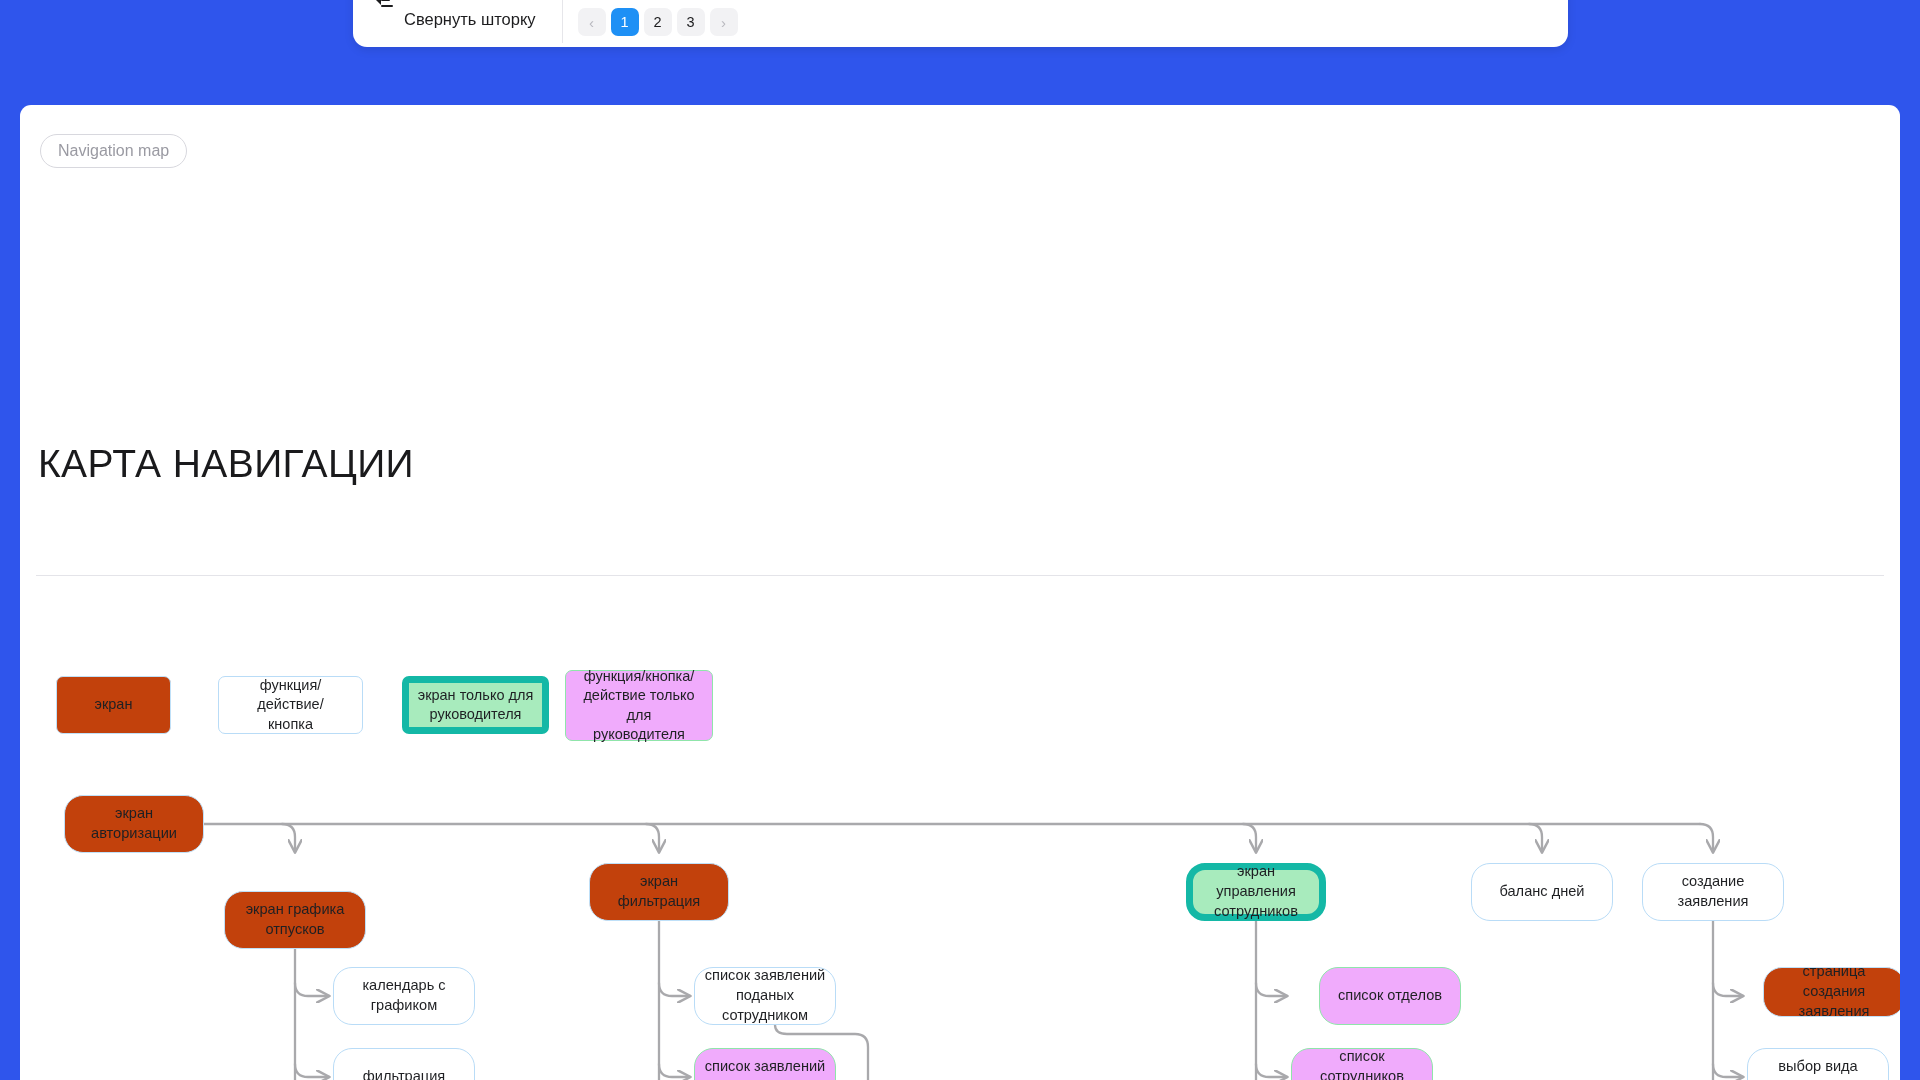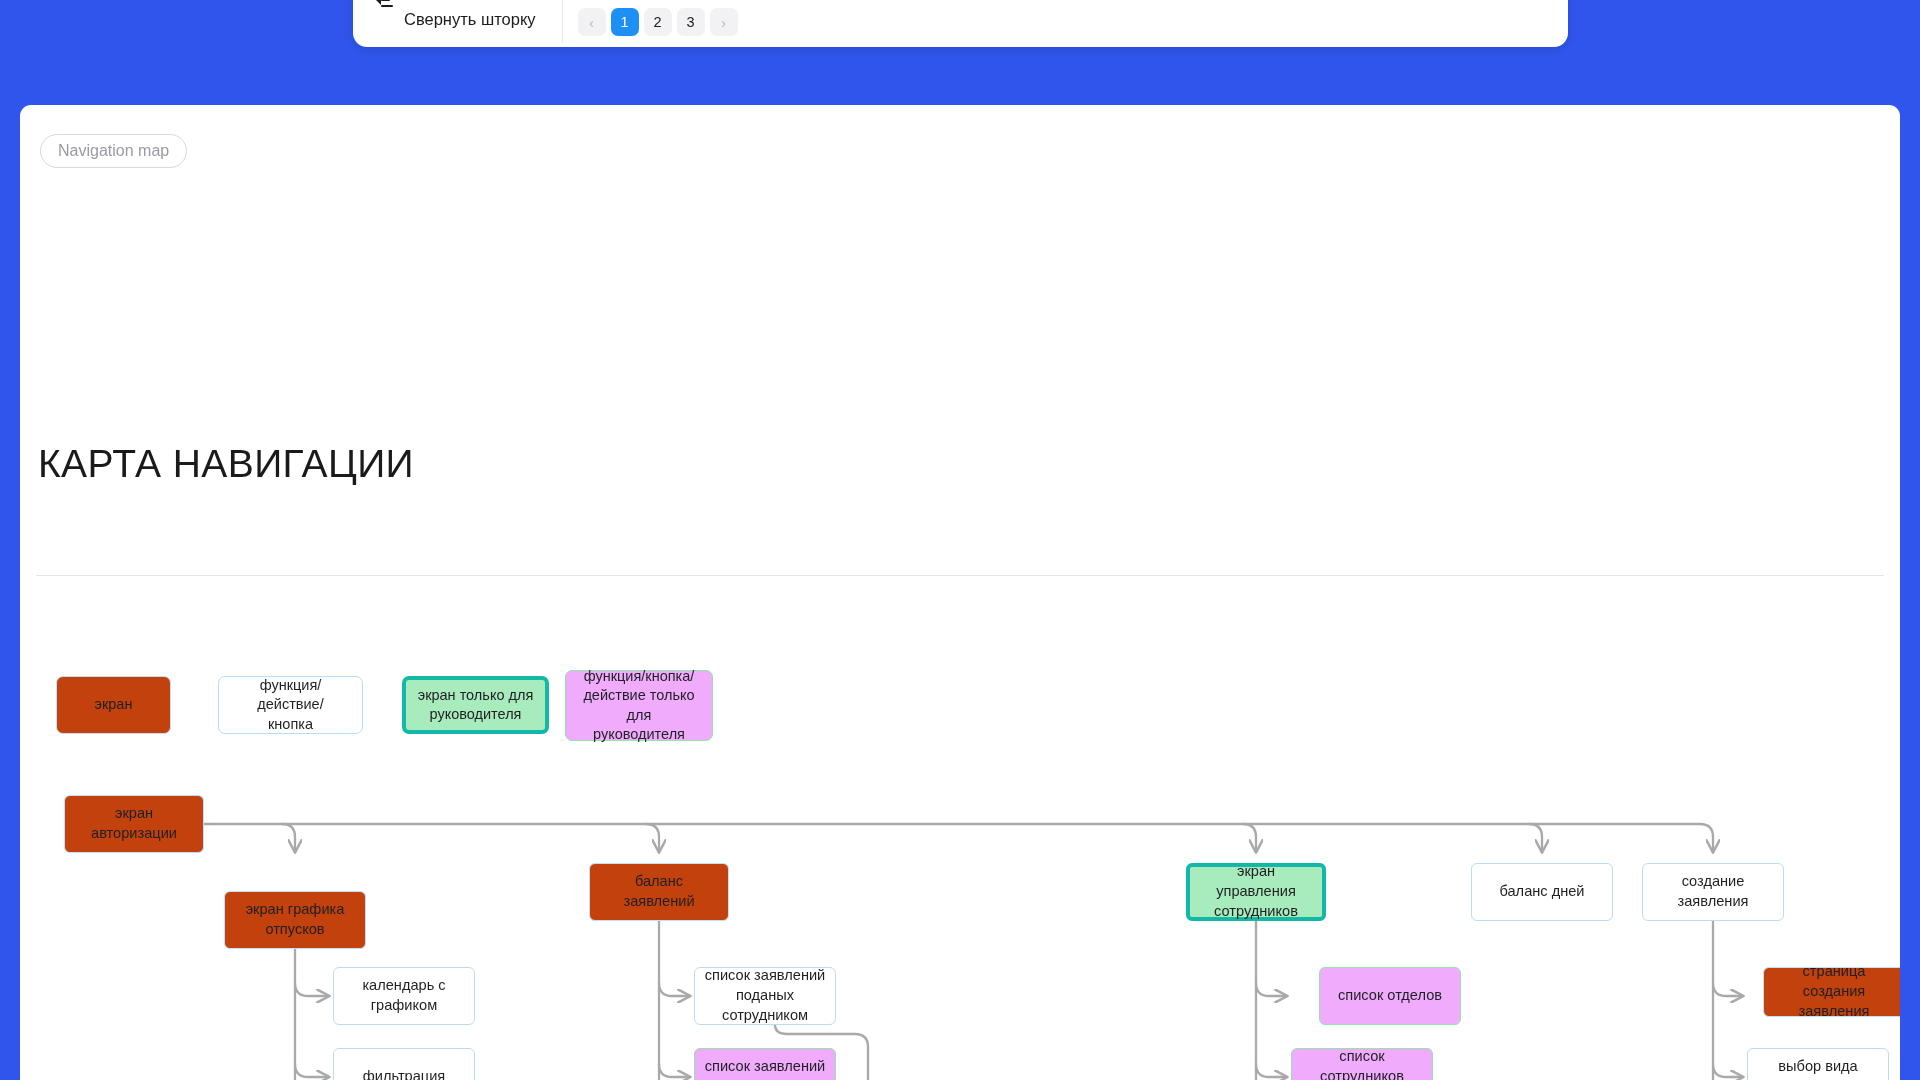--- a/index.html
+++ b/index.html
@@ -99,29 +99,29 @@
     position: absolute; border-radius: 7px;
     display: flex; align-items: center; justify-content: center;
     text-align: center; font-size: 14.5px; color: #1f2023;
     line-height: 1.33; padding: 4px 8px;
   }
 
   
   #diagram { position: absolute; left: 0; top: 0; width: 1880px; height: 1040px; }
   #wires { position: absolute; left: 0; top: 0; width: 1880px; height: 1040px; }
   .node {
-    position: absolute; border-radius: 6px;
+    position: absolute; border-radius: 19px;
     display: flex; align-items: center; justify-content: center;
     text-align: center; font-size: 14.6px; color: #1f2023;
     line-height: 1.35; padding: 3px 9px;
   }
   
   .v-screen        { background: #c2410c; border: 1px solid #bfe0f8; }
   .v-action        { background: #ffffff; border: 1.6px solid #b9dcf7; }
-  .v-screen-mgr    { background: #a8ebbd; border: 4px solid #14b8a6; }
+  .v-screen-mgr    { background: #a8ebbd; border: 7px solid #14b8a6; }
   .v-action-mgr    { background: #f0abfc; border: 1.6px solid #8fe5aa; }
 </style>
 </head>
 <body>
 
 <div id="top-strip">
   <div id="toolbar-panel">
 
     <button id="collapse-btn">
       <span class="collapse-glyph">
@@ -192,21 +192,21 @@
           <path d="M 1693 959 Q 1693 972 1706 972 H 1723" marker-end="url(#arw)"></path>
           <path d="M 1693 1040 Q 1693 1053 1706 1053 H 1723" marker-end="url(#arw)"></path>
           <path d="M 755 920 Q 755 929 767 929 H 835 Q 848 929 848 942 V 997 Q 848 1010 835 1010 H 767 Q 755 1010 755 1001"></path>
           <path d="M 755 1001 Q 755 1010 767 1010 H 835 Q 848 1010 848 1023 V 1078 Q 848 1091 835 1091 H 767 Q 755 1091 755 1082"></path>
         </g>
     </svg>
   <div class="node v-screen" style="left: 44px; top: 690px; width: 140px; height: 58px;">экран авторизации</div>
       <div class="node v-screen" style="left: 204px; top: 758px; width: 142px; height: 58px; margin-top: 28px;">экран графика<br>отпусков</div>
       <div class="node v-action" style="left: 313px; top: 862px; width: 142px; height: 58px;">календарь с<br>графиком</div>
       <div class="node v-action" style="left: 313px; top: 943px; width: 142px; height: 58px;">фильтрация</div>
-      <div class="node v-screen" style="left: 569px; top: 758px; width: 140px; height: 58px;">баланс заявлений</div>
+      <div class="node v-screen" style="left: 569px; top: 758px; width: 140px; height: 58px;">экран фильтрация</div>
       <div class="node v-action" style="left: 674px; top: 862px; width: 142px; height: 58px;">список заявлений<br>поданых сотрудником</div>
       <div class="node v-action-mgr" style="left: 674px; top: 943px; width: 142px; height: 58px;">список заявлений<br>всех сотрудников</div>
       <div class="node v-screen-mgr" style="left: 1166px; top: 758px; width: 140px; height: 58px;">экран управления<br>сотрудников</div>
       <div class="node v-action-mgr" style="left: 1271px; top: 862px; width: 142px; height: 58px; margin-left: 28px;">список отделов</div>
       <div class="node v-action-mgr" style="left: 1271px; top: 943px; width: 142px; height: 58px;">список сотрудников<br>по отделам</div>
       <div class="node v-action" style="left: 1451px; top: 758px; width: 142px; height: 58px;">баланс дней</div>
       <div class="node v-action" style="left: 1622px; top: 758px; width: 142px; height: 58px;">создание заявления</div>
       <div class="node v-screen" style="left: 1743px; top: 862px; width: 142px; height: 50px;">страница создания<br>заявления</div>
       <div class="node v-action" style="left: 1727px; top: 943px; width: 142px; height: 58px;">выбор вида отпуска</div>
     </div>

